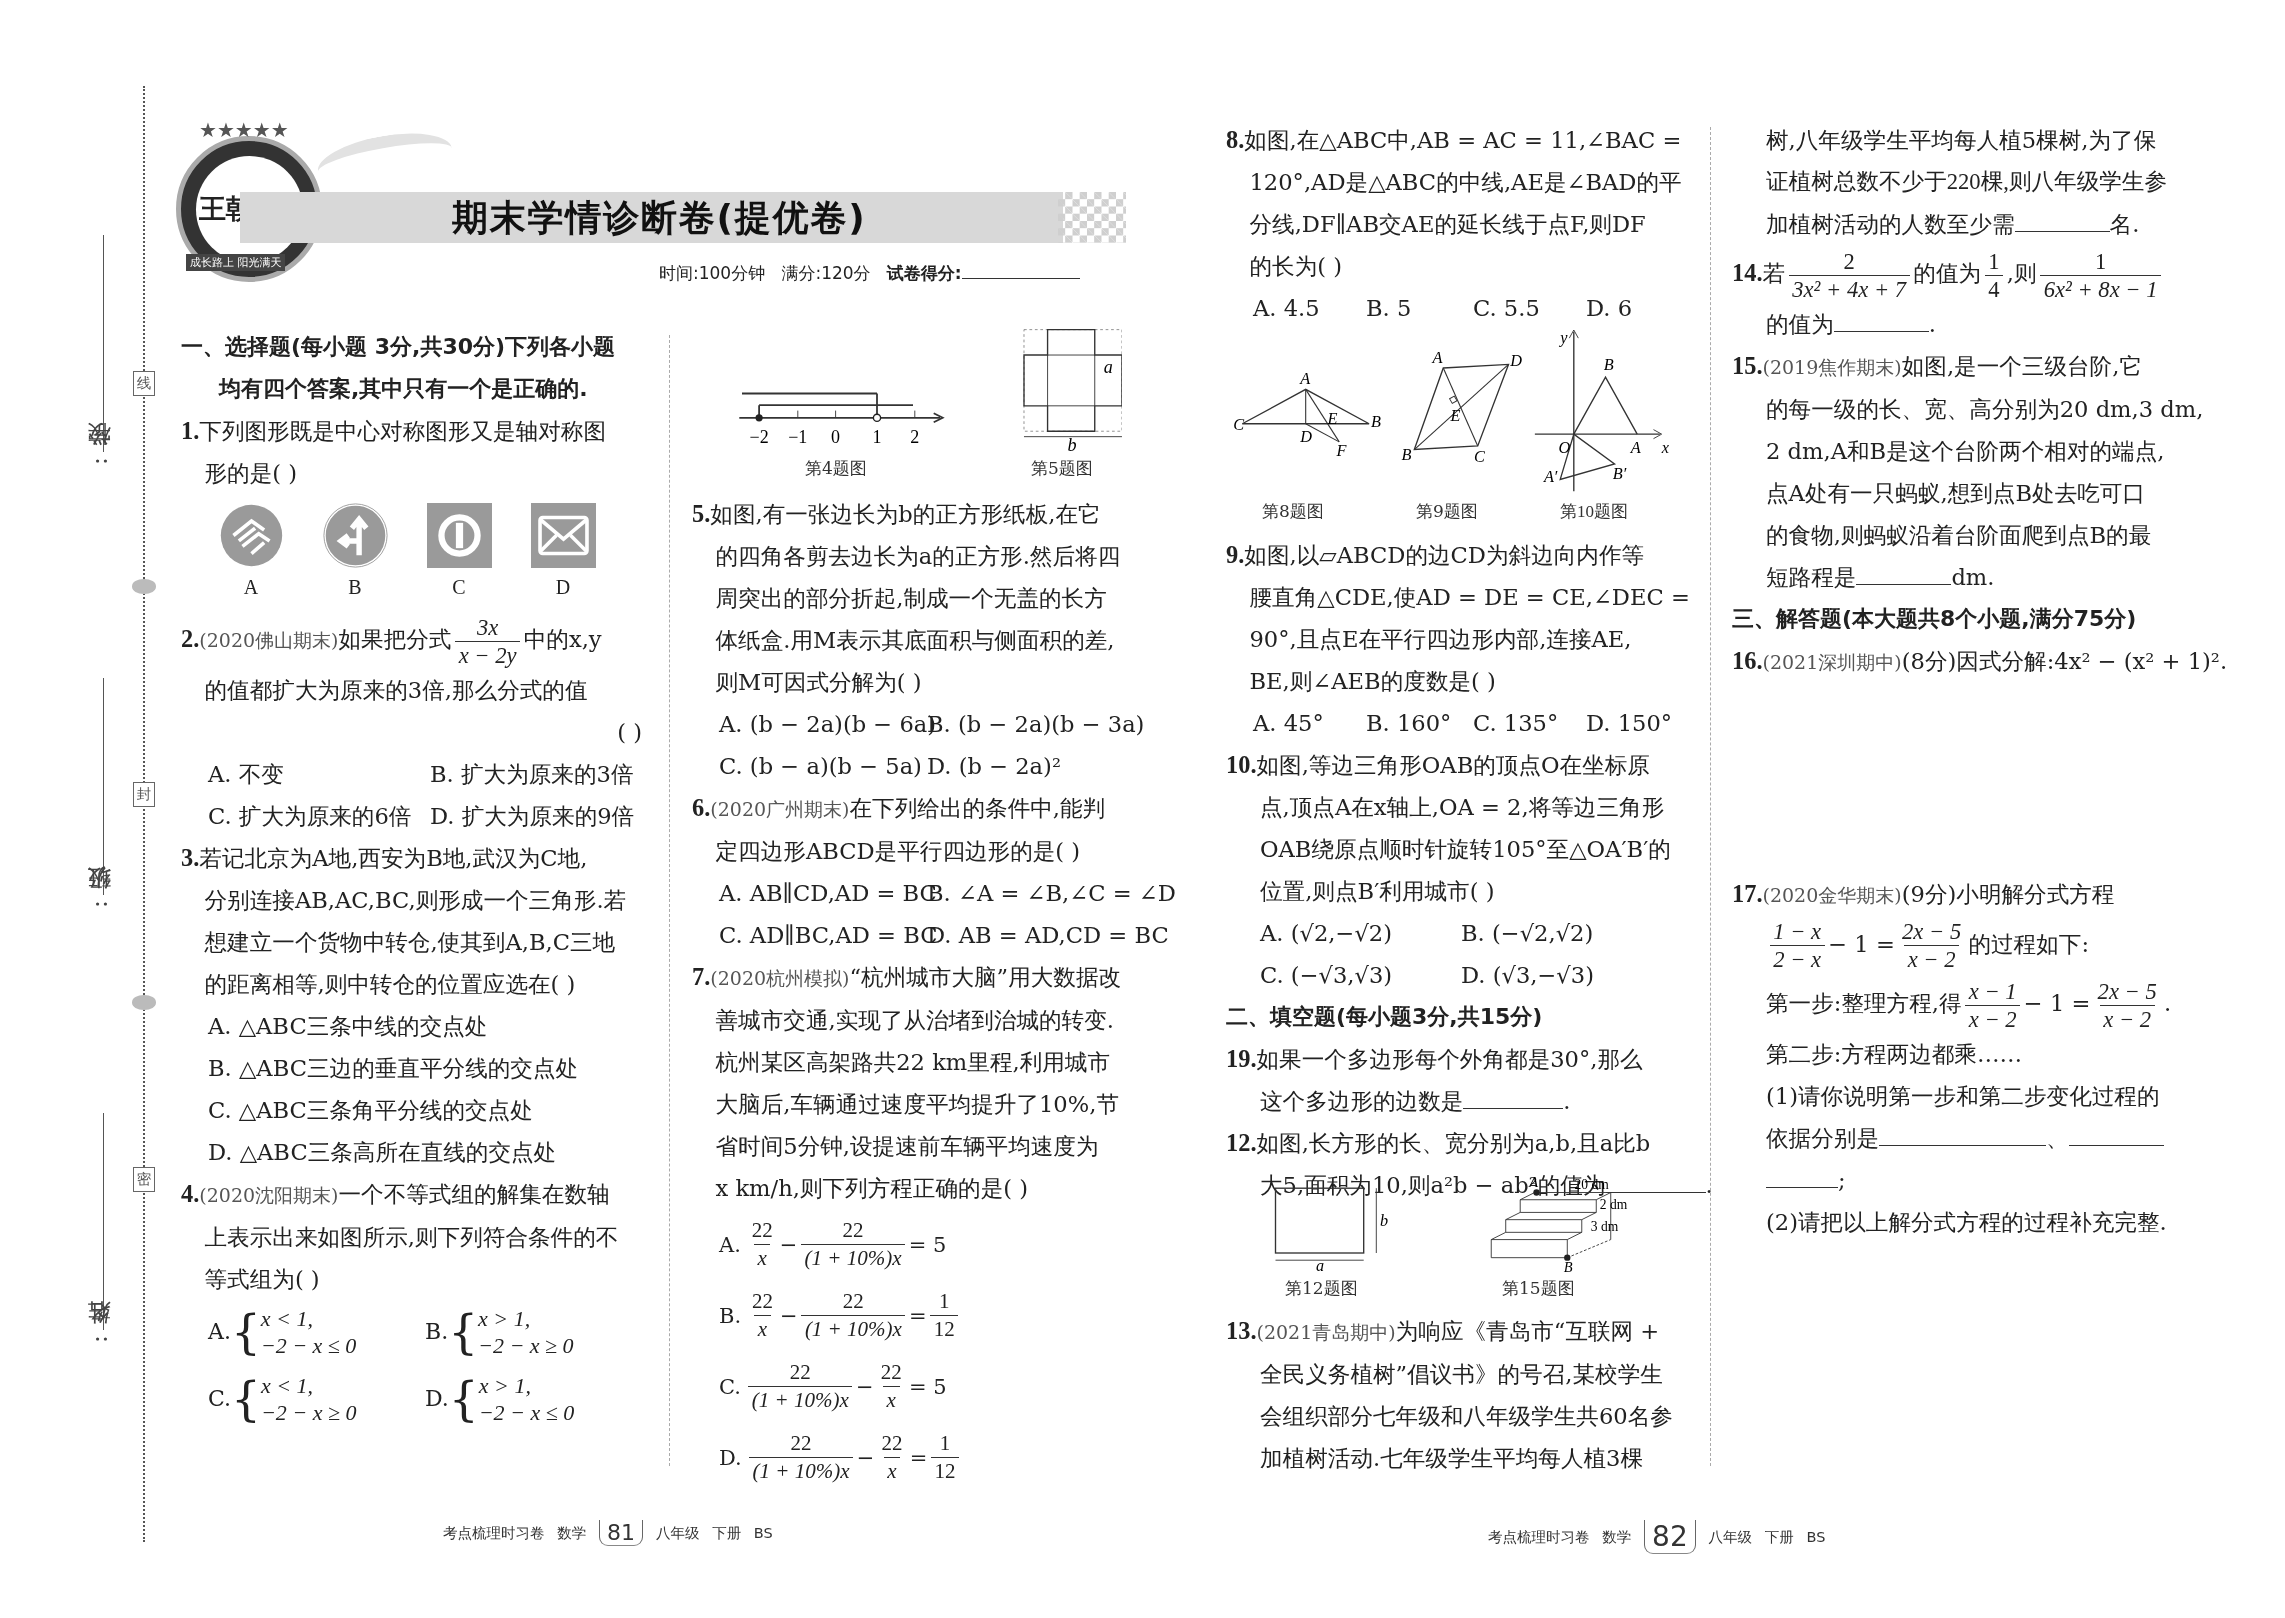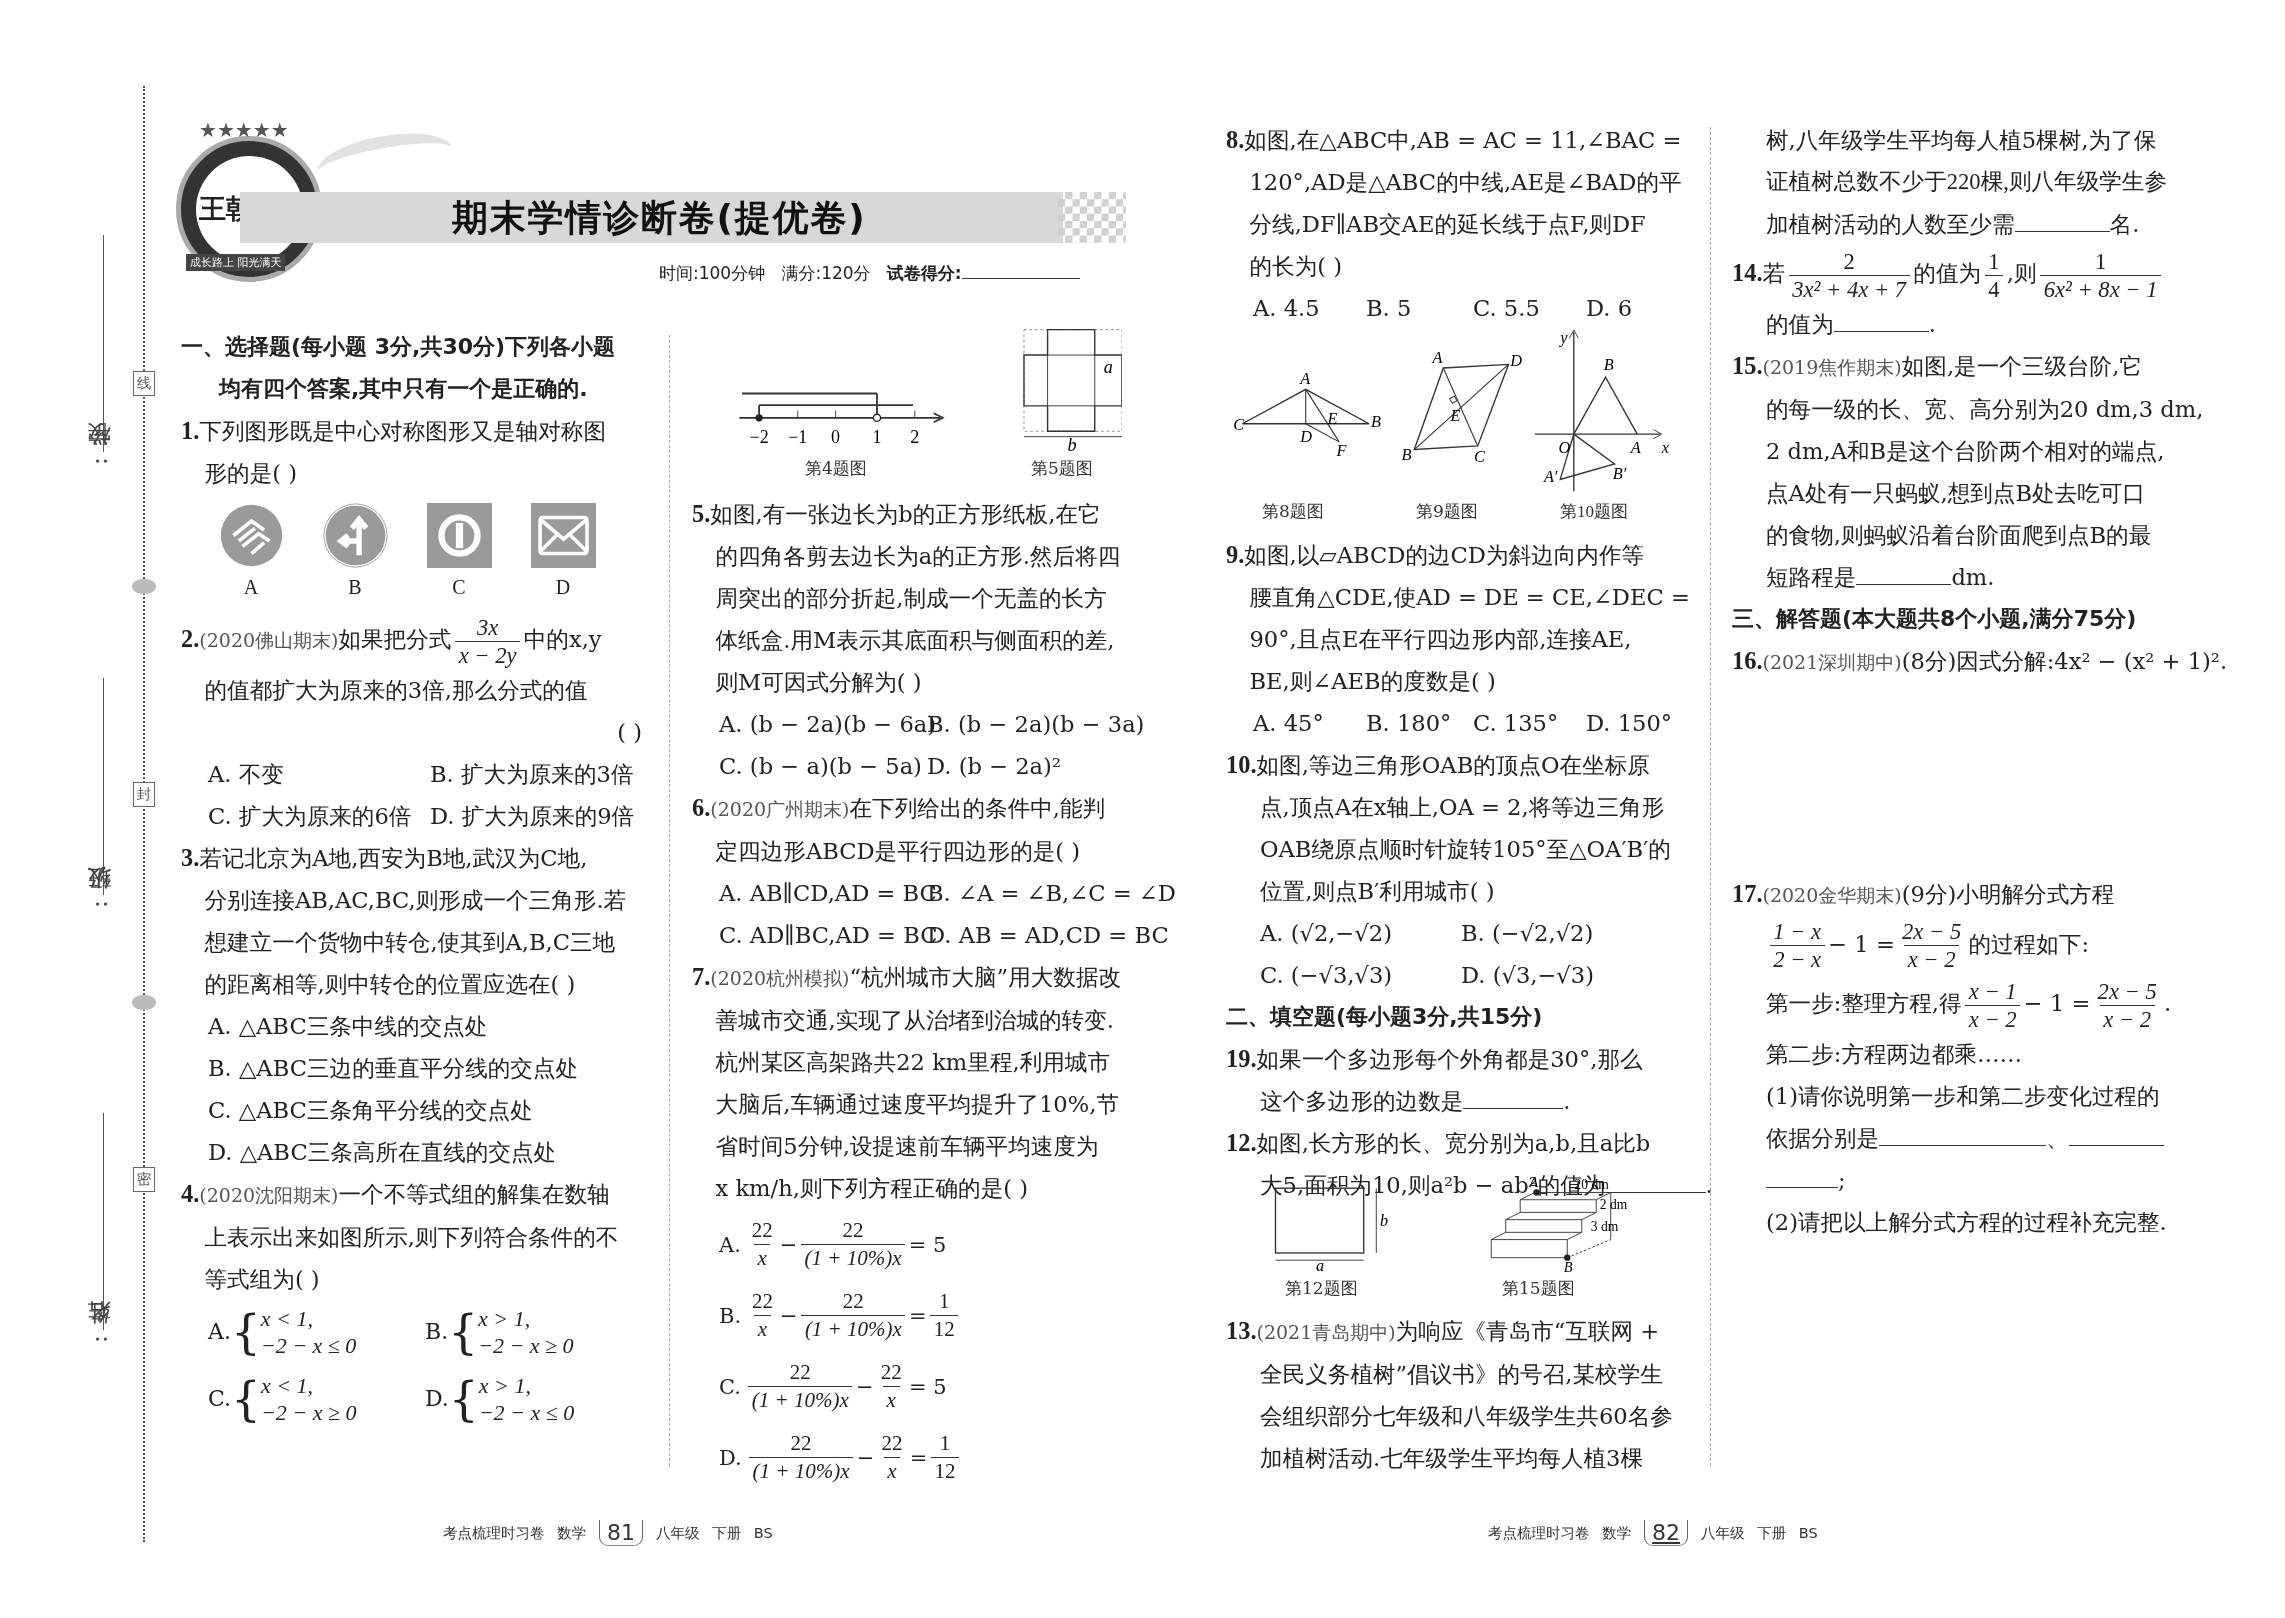--- a/index.html
+++ b/index.html
@@ -377,21 +377,21 @@
 <div class="abs cap" style="left:1560px;top:500px;font-family:Liberation Serif, serif;">第10题图</div>
 
 <div class="abs" style="left:1226px;top:534px;width:470px;">
   <div>
     <div class="line"><span class="num">9.</span><span>如图,以▱ABCD的边CD为斜边向内作等</span></div>
     <div class="line" style="padding-left:23.5px;">腰直角△CDE,使AD = DE = CE,∠DEC =</div>
     <div class="line" style="padding-left:23.5px;">90°,且点E在平行四边形内部,连接AE,</div>
     <div class="line" style="padding-left:23.5px;">BE,则∠AEB的度数是(       )</div>
     <div class="line" style="display:flex;padding-left:27px;">
       <span style="width:113px;">A. 45°</span>
-      <span style="width:107px;">B. 180°</span>
+      <span style="width:107px;">B. 160°</span>
       <span style="width:113px;">C. 135°</span>
       <span>D. 150°</span>
     </div>
   </div>
   <div>
     <div class="line"><span class="num">10.</span><span>如图,等边三角形OAB的顶点O在坐标原</span></div>
     <div class="line" style="padding-left:34px;">点,顶点A在x轴上,OA = 2,将等边三角形</div>
     <div class="line" style="padding-left:34px;">OAB绕原点顺时针旋转105°至△OA′B′的</div>
     <div class="line" style="padding-left:34px;">位置,则点B′利用城市(       )</div>
     <div class="line" style="display:flex;padding-left:34px;">
@@ -509,18 +509,18 @@
   <span>考点梳理时习卷</span>
   <span>数学</span>
   <span style="font-size:22px;border-left:0.9px solid #666;border-right:0.9px solid #666;border-bottom:1.8px solid #888;border-radius:0 0 9px 9px;padding:0 7.2px;">81</span>
   <span>八年级</span>
   <span>下册</span>
   <span>BS</span>
 </div>
 <div class="abs sans" style="left:1488px;top:1520px;font-size:14.5px;white-space:nowrap;display:flex;align-items:center;gap:12.7px;color:#333;">
   <span>考点梳理时习卷</span>
   <span>数学</span>
-  <span style="font-size:22px;border-left:0.9px solid #666;border-right:0.9px solid #666;border-bottom:1.8px solid #888;border-radius:0 0 9px 9px;padding:0 7.2px;text-decoration:underline;">82</span>
+  <span style="font-size:28px;border-left:0.9px solid #666;border-right:0.9px solid #666;border-bottom:1.8px solid #888;border-radius:0 0 9px 9px;padding:0 7.2px;">82</span>
   <span>八年级</span>
   <span>下册</span>
   <span>BS</span>
 </div>
 
 
 </body></html>

